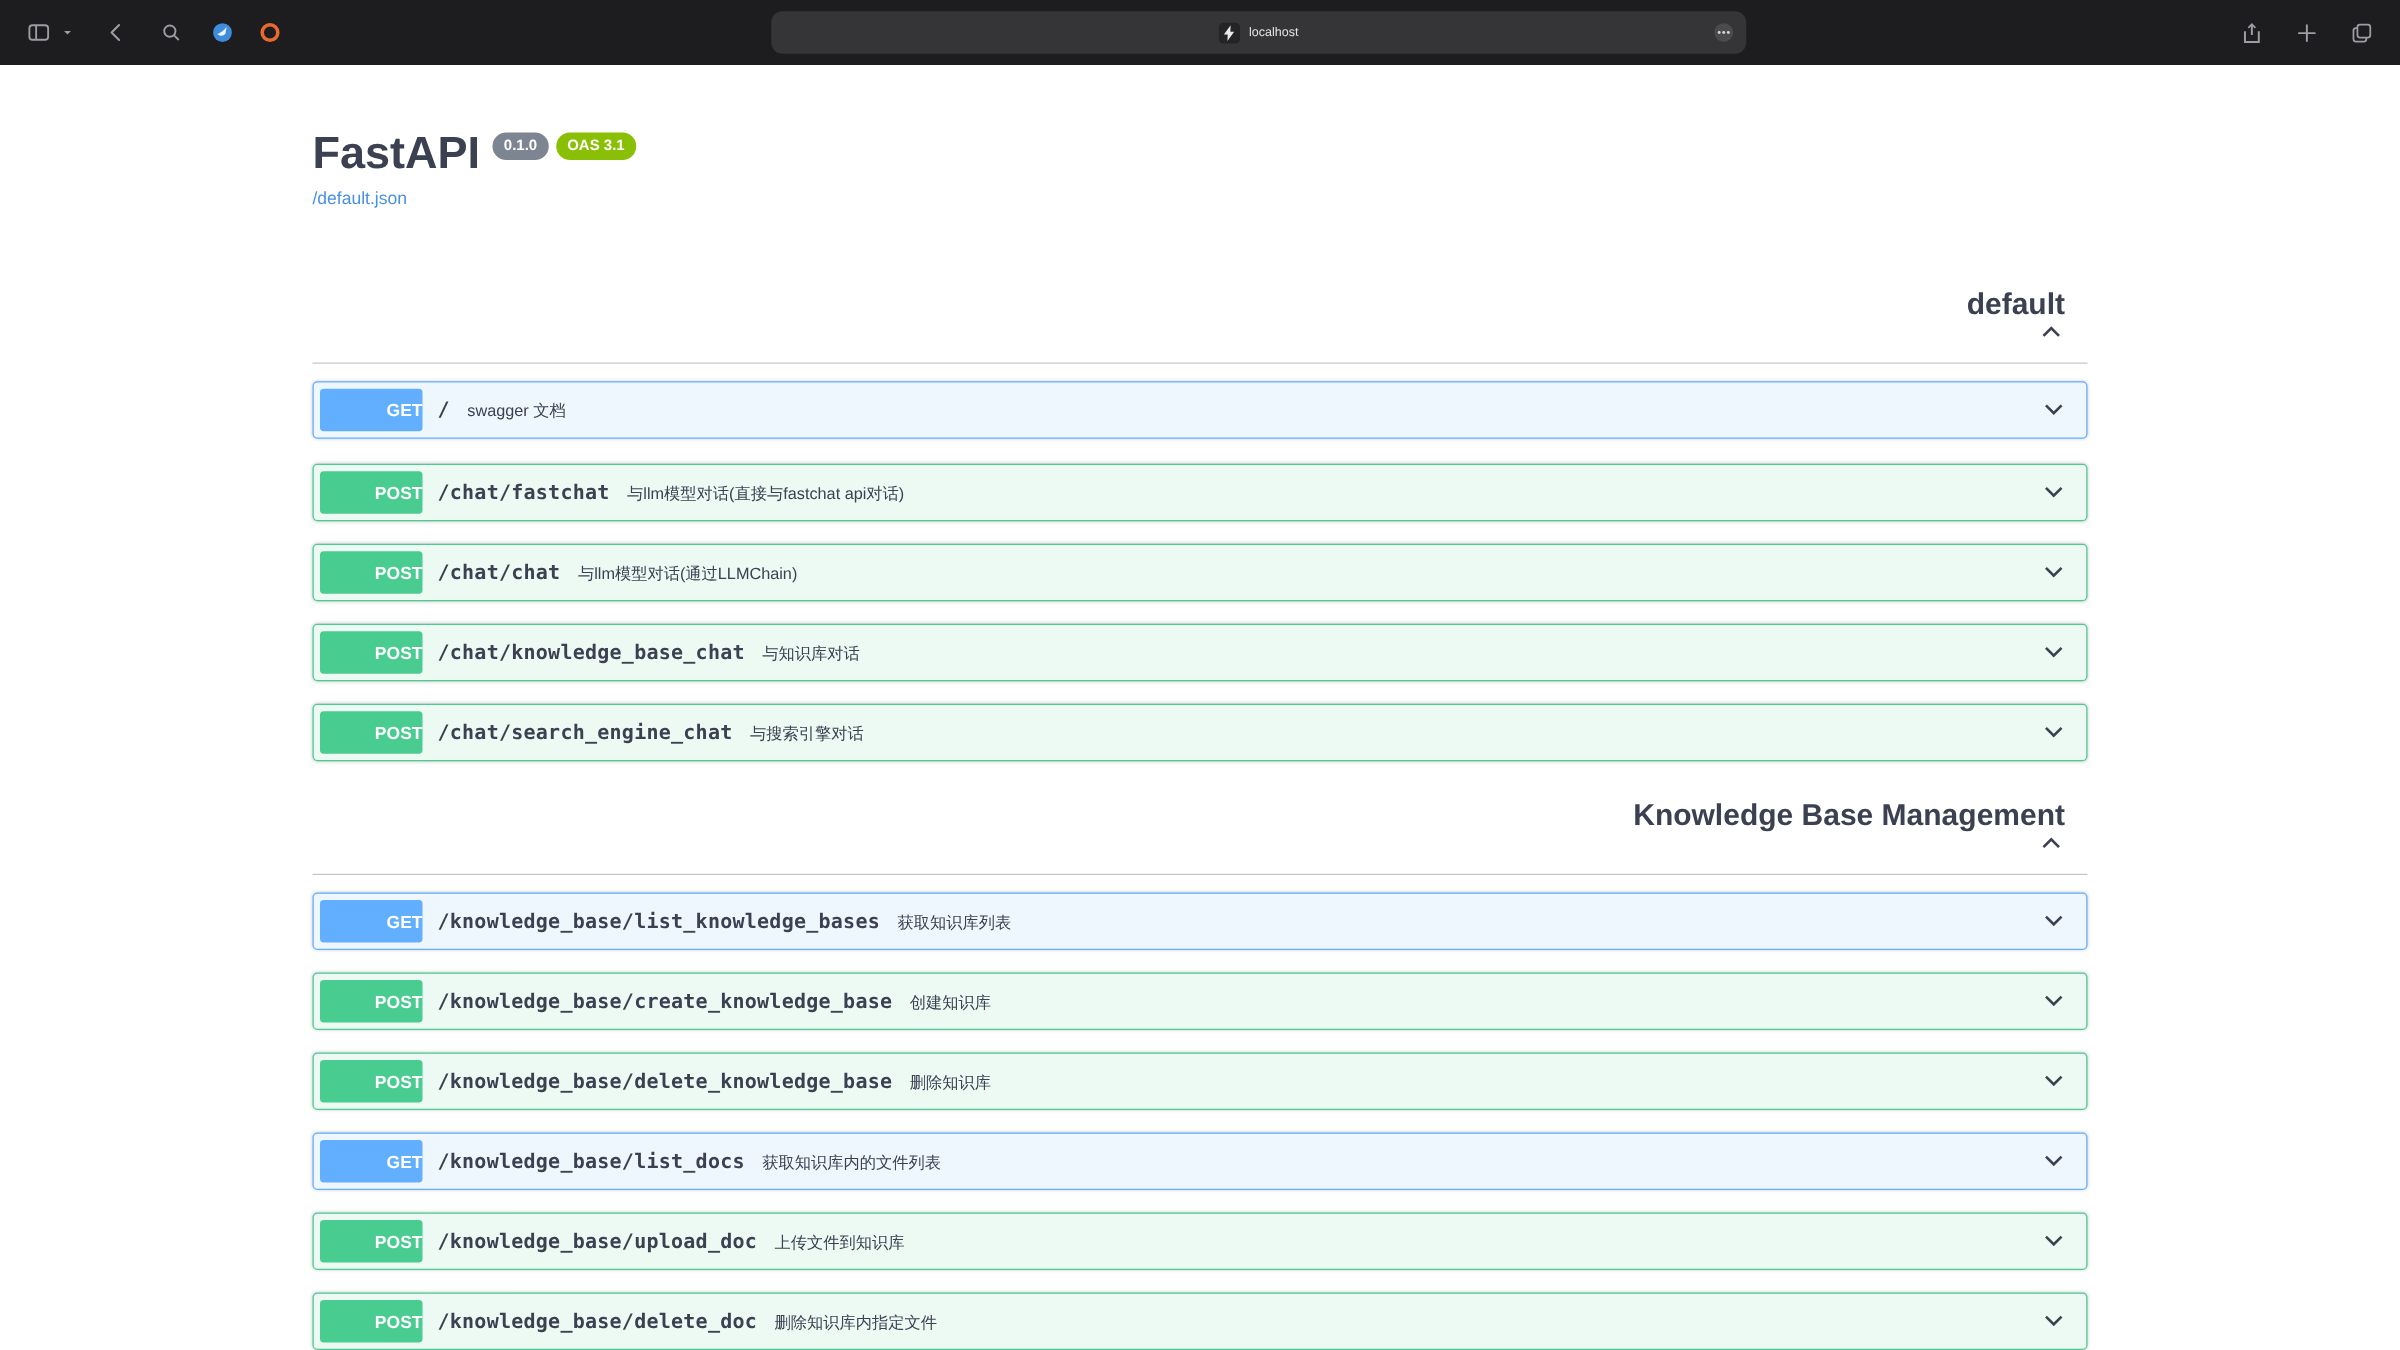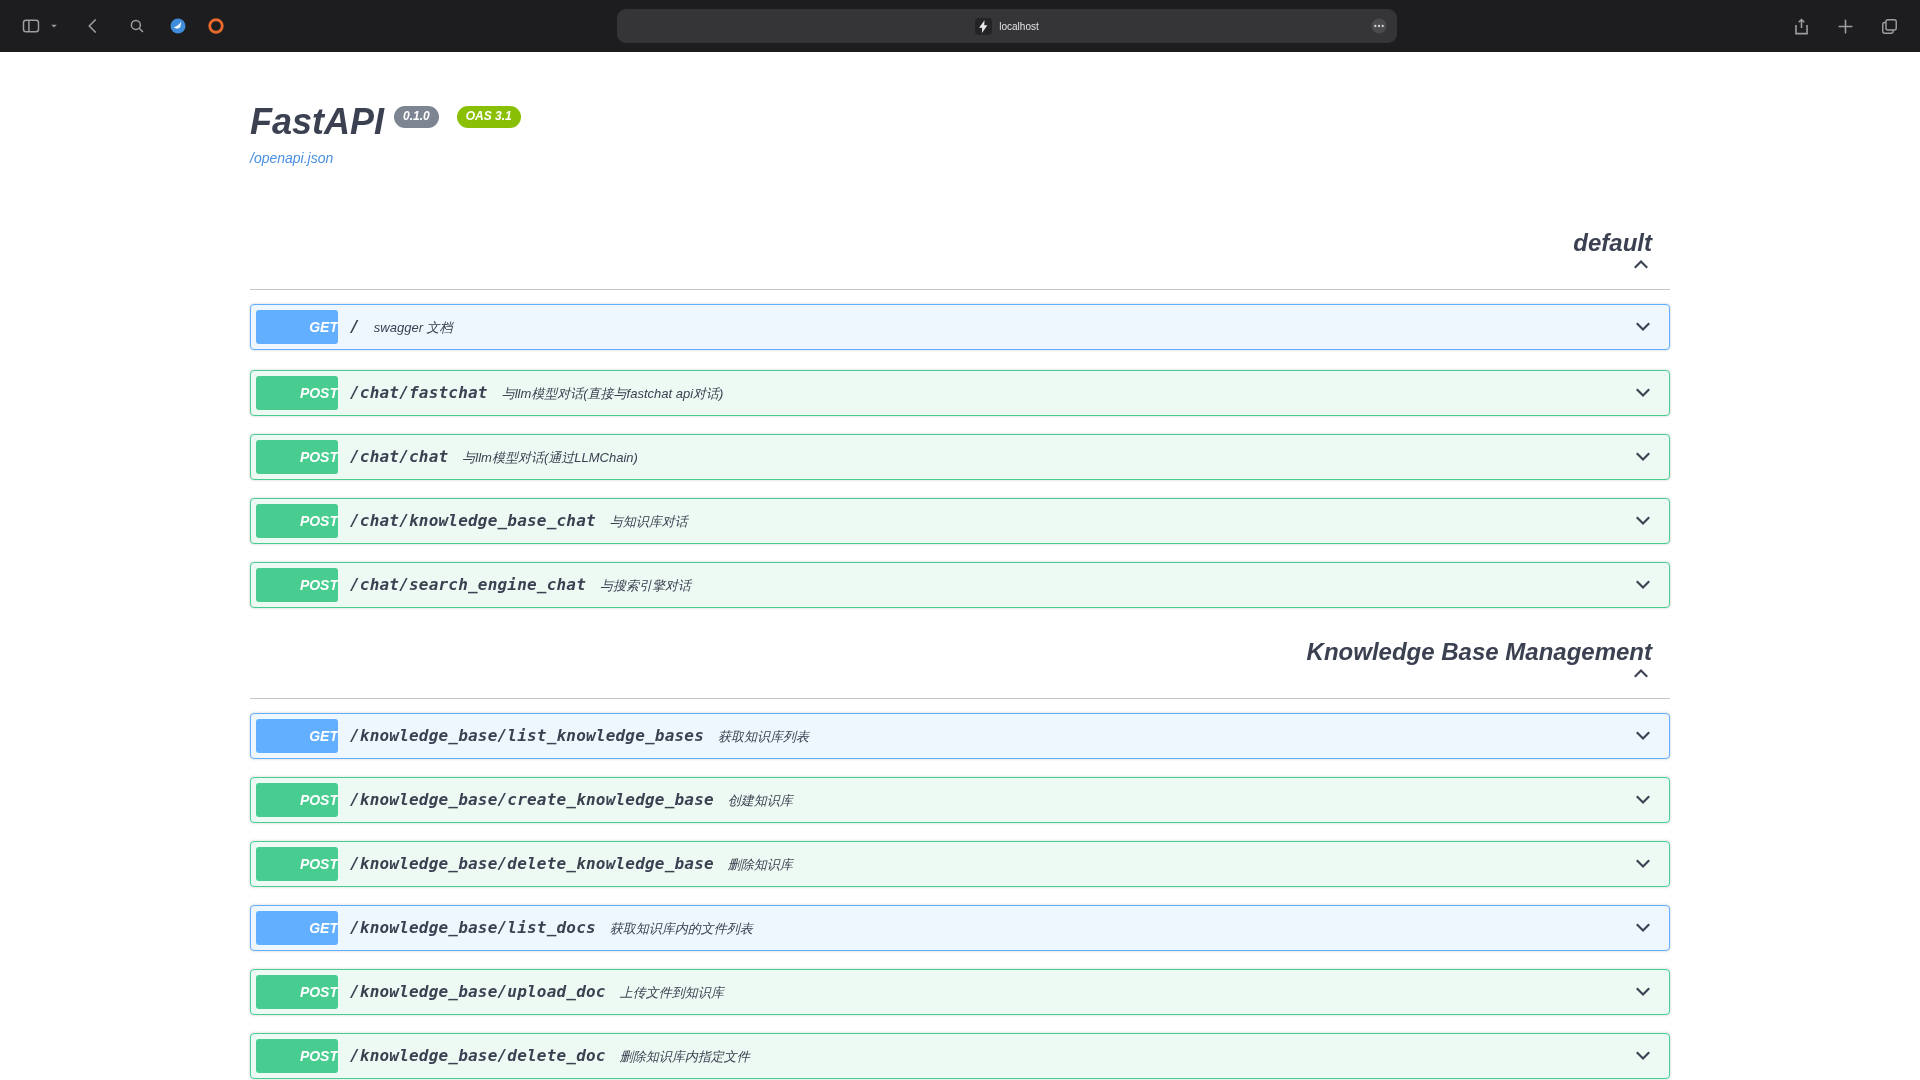--- a/index.html
+++ b/index.html
@@ -51,38 +51,38 @@
 
   
   :root {
     --get: #61affe;
     --post: #49cc90;
     --ink: #3b4151;
     --link: #4990e2;
     --badge-gray: #7d8492;
     --badge-green: #89bf04;
   }
-  .page { background: #fff; height: calc(100% - 52px); overflow: hidden; font-style: italic; }
+  .page { background: #fff; height: calc(100% - 52px); overflow: hidden; }
   .swagger-wrap {
     max-width: 1460px;
     margin: 0 auto;
     padding: 0 20px;
   }
 
   .info-block { padding-top: 50px; }
   .api-title {
     font-size: 36px;
     font-weight: bold;
     color: var(--ink);
     display: flex;
     align-items: flex-start;
     gap: 10px;
     line-height: 1.1;
   }
-  .api-title .badges { display: flex; gap: 18px; margin-top: 4px; }
+  .api-title .badges { display: flex; gap: 6px; margin-top: 4px; }
   .badge-pill {
     font-size: 12px;
     font-weight: bold;
     color: #fff;
     border-radius: 57px;
     padding: 3px 9px;
     line-height: 1.3;
   }
   .badge-version { background: var(--badge-gray); }
   .badge-oas { background: var(--badge-green); }
@@ -277,21 +277,21 @@
   <div class="swagger-wrap">
 
     <div class="info-block">
       <h1 class="api-title">
         <span>FastAPI</span>
         <span class="badges">
           <span class="badge-pill badge-version">0.1.0</span>
           <span class="badge-pill badge-oas">OAS 3.1</span>
         </span>
       </h1>
-      <a class="spec-link" href="#">/openapi.json</a>
+      <a class="spec-link" href="#">/default.json</a>
     </div>
 
     <div class="sections" id="sections">
   <section class="opblock-section">
     <div class="section-header">
       <h3 class="section-title">default</h3>
       <button class="collapse-btn">
         <span>
           <svg class="chev up" width="20" height="20" viewBox="0 0 20 20">
                   <path d="M4.516 7.548L10 13.032l5.484-5.484 1.484 1.484L10 16 3.032 9.032z"></path>

